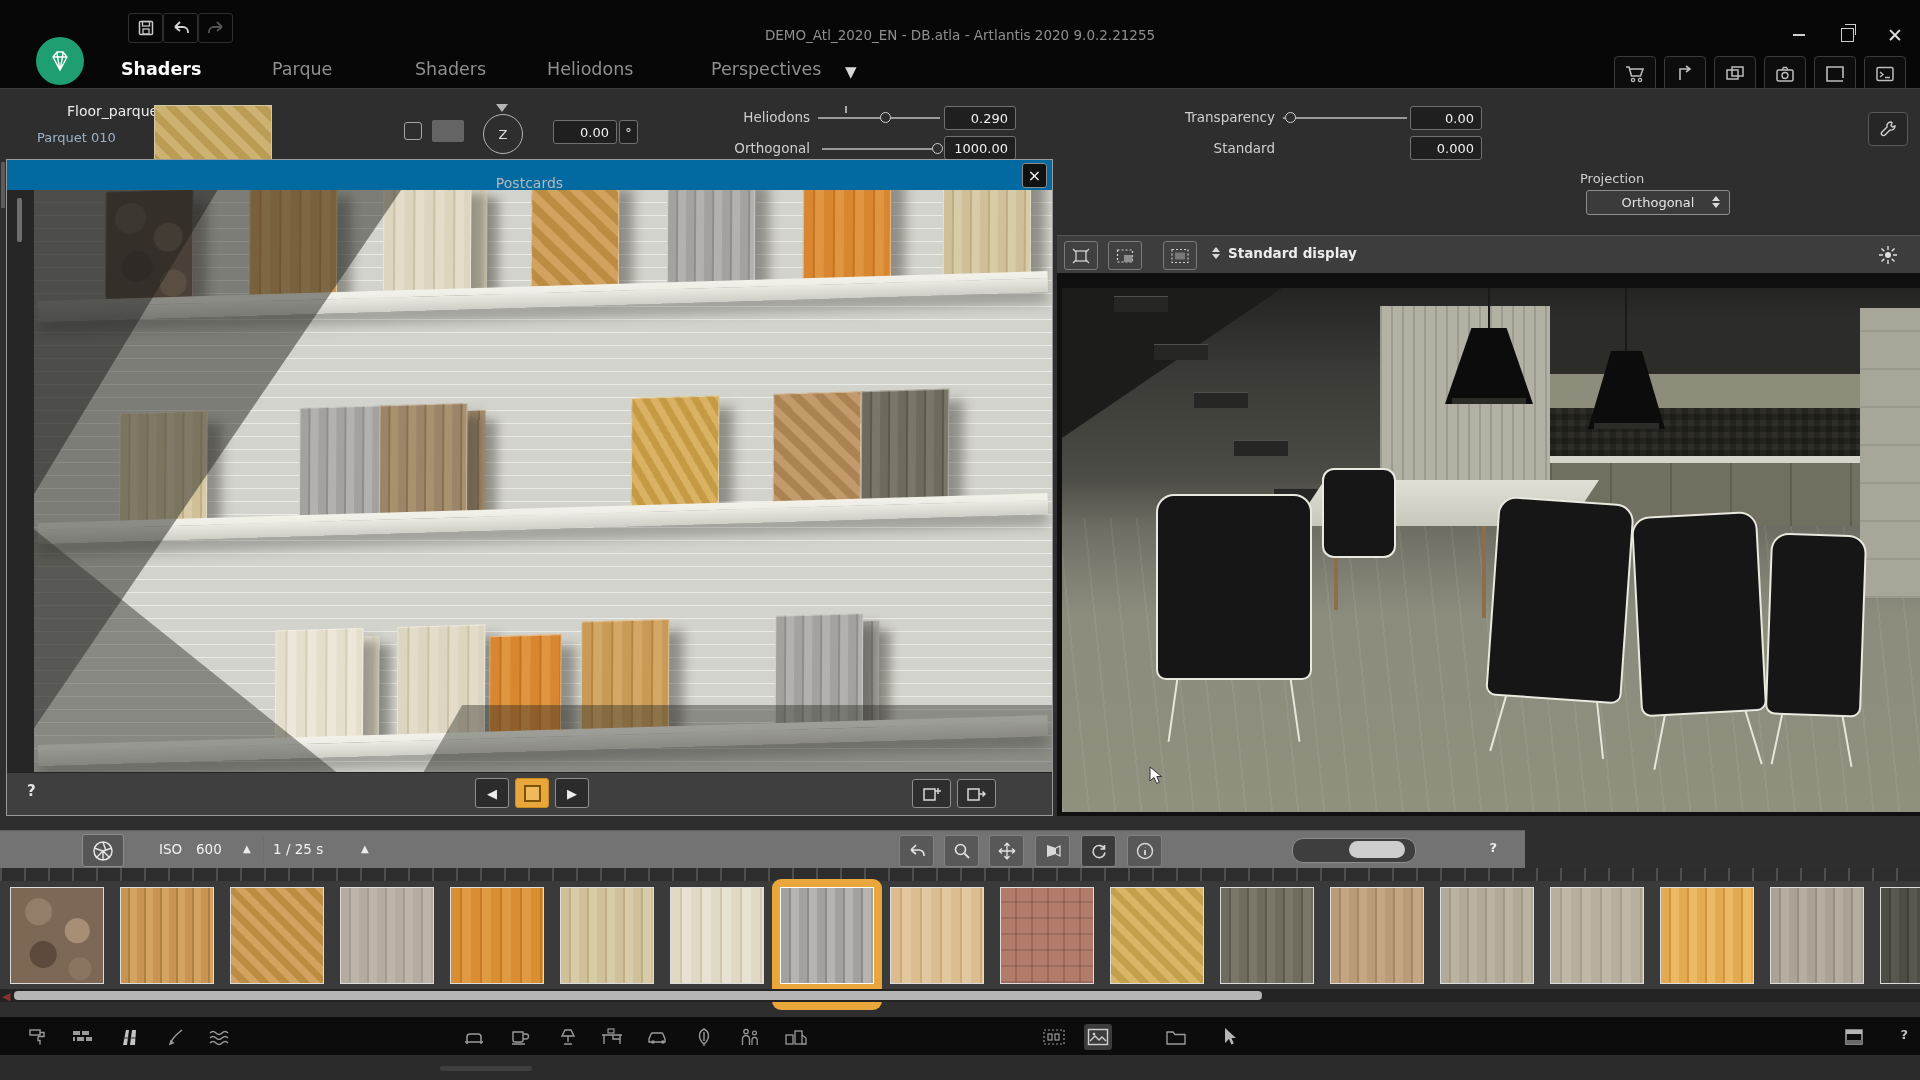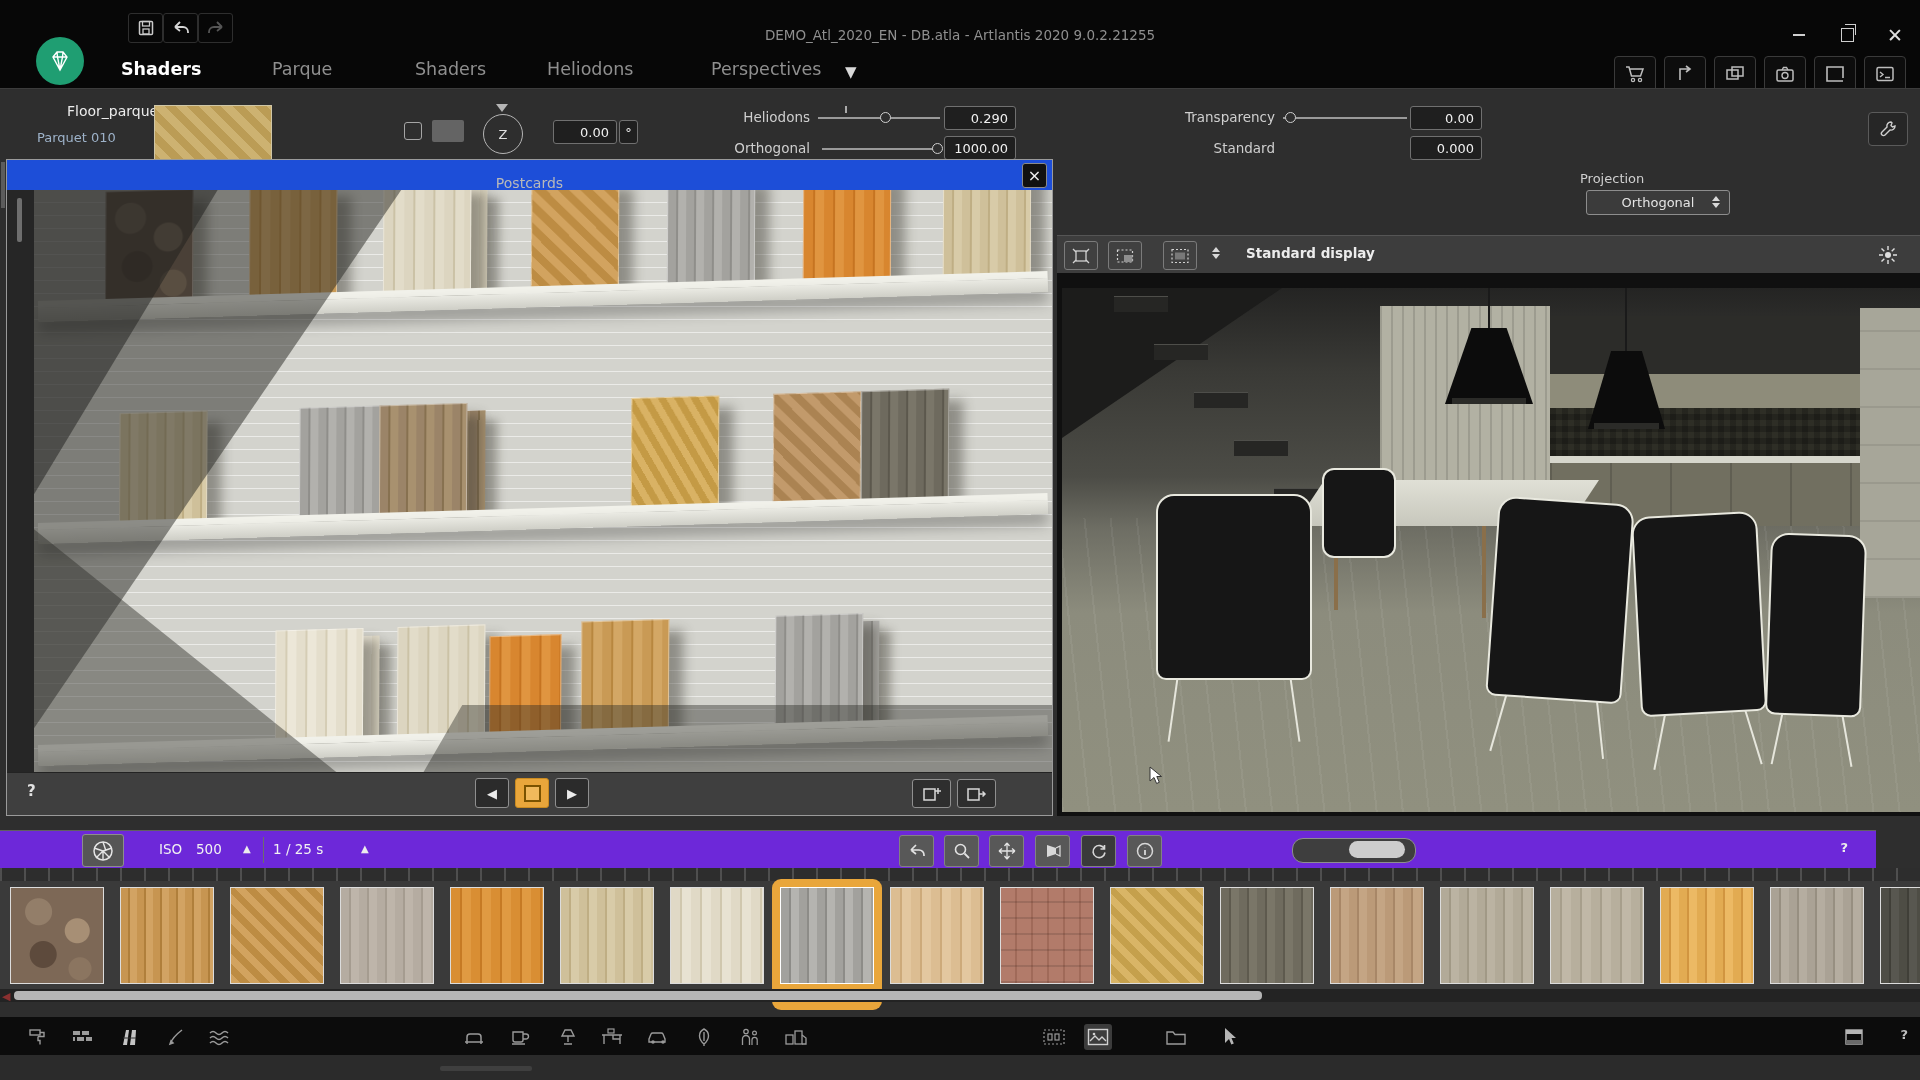--- a/index.html
+++ b/index.html
@@ -49,21 +49,21 @@
   .proj-select{position:absolute;left:1586px;top:190px;width:142px;height:23px;background:#3b3b3b;border:1px solid #8d8d8d;border-radius:3px;
       display:flex;align-items:center;justify-content:center;color:#e4e4e4;font-size:13px;}
   .updown{display:inline-block;position:relative;width:9px;height:12px;}
   .updown:before{content:"";position:absolute;left:0;top:0;border-left:4.5px solid transparent;border-right:4.5px solid transparent;border-bottom:5px solid #d8d8d8;}
   .updown:after{content:"";position:absolute;left:0;bottom:0;border-left:4.5px solid transparent;border-right:4.5px solid transparent;border-top:5px solid #d8d8d8;}
   .proj-arrows{position:absolute;right:8px;top:5px;}
 
   
   .vtoolbar{position:absolute;left:1057px;top:235px;width:863px;height:38px;background:#3d3d3d;border-top:1px solid #555;}
   .vtb-btn{position:absolute;top:5px;width:32px;height:27px;border:1px solid #7b7b7b;border-radius:3px;display:flex;align-items:center;justify-content:center;background:#404040;}
-  .vtb-drop{position:absolute;left:1212px;top:245px;display:flex;gap:25px;align-items:center;color:#ececec;font-size:13.5px;font-weight:bold;}
+  .vtb-drop{position:absolute;left:1212px;top:245px;display:flex;gap:7px;align-items:center;color:#ececec;font-size:13.5px;font-weight:bold;}
   .viewport{position:absolute;left:1057px;top:273px;width:863px;height:543px;background:#101010;}
   .scene{position:absolute;left:5px;top:15px;width:858px;height:524px;overflow:hidden;background:linear-gradient(#242423 0%,#3a3a36 16%,#4c4c46 36%,#6e6e64 46%,#8c8c7d 62%,#90907f 100%);}
   .sc-floorlines{position:absolute;left:0;top:230px;width:100%;height:294px;background:repeating-linear-gradient(84deg,rgba(255,255,255,.06) 0 2px,transparent 2px 26px);}
   .sc-slats{position:absolute;left:318px;top:18px;width:170px;height:215px;background:#b2b1a3 repeating-linear-gradient(90deg,rgba(0,0,0,.12) 0 2px,transparent 2px 11px);}
   .sc-kitchen{position:absolute;left:488px;top:28px;width:330px;height:210px;}
   .k-upper{height:58px;background:#2c2c29;}
   .k-wall{height:34px;background:#8e8c7a;}
   .k-splash{height:48px;background:repeating-linear-gradient(90deg,#56564f 0 6px,#6a6a60 6px 12px),repeating-linear-gradient(0deg,#56564f 0 6px,#6f6f64 6px 12px);background-blend-mode:multiply;}
   .k-counter{height:7px;background:#d6d6cc;}
   .k-base{height:63px;background:#716f60 repeating-linear-gradient(90deg,rgba(0,0,0,.15) 0 2px,transparent 2px 60px);}
@@ -75,21 +75,21 @@
   .cone:after{content:"";position:absolute;left:8%;bottom:0;width:84%;height:6px;background:#2b2b28;}
   .table{position:absolute;left:232px;top:192px;width:305px;height:46px;background:linear-gradient(#e0e0d6,#c7c7bc);clip-path:polygon(10% 0,100% 0,90% 100%,0 100%);}
   .tleg{position:absolute;width:4px;background:#8a6f4a;}
   .chair{position:absolute;background:#161616;border-radius:16px 16px 8px 8px;box-shadow:0 0 0 2px #e9e9df;}
   .leg{position:absolute;width:2px;background:#e6e6dc;}
   .cursor-vp{position:absolute;left:86px;top:478px;}
   .sun-btn{position:absolute;right:14px;top:242px;width:36px;height:26px;display:flex;align-items:center;justify-content:center;}
 
   
   .dialog{position:absolute;left:6px;top:159px;width:1047px;height:657px;background:#2f2f2f;border:1px solid #9a9a9a;box-sizing:border-box;z-index:40;}
-  .dlg-title{position:relative;height:45px;background:#1d4ed8;display:flex;align-items:center;justify-content:center;color:#b9b9b9;font-size:14px;}
+  .dlg-title{position:relative;height:45px;background:#0369a1;display:flex;align-items:center;justify-content:center;color:#b9b9b9;font-size:14px;}
   .dlg-close{position:absolute;right:5px;top:3px;width:23px;height:23px;border:1px solid #8a8a8a;border-radius:3px;display:flex;align-items:center;justify-content:center;color:#efefef;font-size:16px;background:#111;}
   .dlg-body{position:absolute;left:0;top:30px;width:100%;height:585px;overflow:hidden;}
   .gutter{position:absolute;left:0;top:0;width:27px;height:100%;background:#262626;}
   .gutter-bar{position:absolute;left:10px;top:8px;width:5px;height:44px;background:#6e6e6e;border-radius:2px;}
   .wall{position:absolute;left:27px;top:0;width:1020px;height:585px;background:#d3d3cd;overflow:hidden;}
   .bricks{position:absolute;inset:0;background:repeating-linear-gradient(0deg,rgba(255,255,255,.55) 0 1px,transparent 1px 13px);}
   .shadow-tl{position:absolute;inset:0;background:rgba(40,40,36,.5);clip-path:polygon(0 0,36% 0,0 92%);}
   .shadow-tl2{position:absolute;inset:0;background:rgba(30,30,27,.5);clip-path:polygon(0 0,18% 0,0 52%);}
   .shadow-bl{position:absolute;inset:0;background:rgba(45,45,40,.45);clip-path:polygon(0 58%,30% 100%,0 100%);}
   .shadow-b3{position:absolute;left:40%;top:88%;width:62%;height:12%;background:rgba(42,42,37,.42);transform:skewX(-30deg);}
@@ -116,21 +116,21 @@
   .wd-pale{background:repeating-linear-gradient(90deg,#dcd5c0 0 9px,#cbc2a6 9px 11px,#e2dcc9 11px 20px);}
   .wd-gray{background:repeating-linear-gradient(90deg,#a3a29e 0 8px,#8f8e8a 8px 10px,#b2b1ad 10px 18px);}
   .wd-orange{background:repeating-linear-gradient(90deg,#d8862f 0 9px,#c67421 9px 11px,#e09540 11px 20px);}
   .wd-cream{background:repeating-linear-gradient(90deg,#e4decc 0 9px,#d5cdb5 9px 11px,#ece7d8 11px 20px);}
   .wd-tanh{background:repeating-linear-gradient(45deg,#c29a6b 0 8px,#ab8352 8px 16px);}
   .wd-brown{background:repeating-linear-gradient(90deg,#9b8468 0 8px,#877150 8px 10px,#a8916f 10px 18px);}
   .wd-dark{background:repeating-linear-gradient(90deg,#6e6a5e 0 8px,#5c584d 8px 10px,#7a7669 10px 18px);}
   .wd-ltoak{background:repeating-linear-gradient(90deg,#cfc09a 0 8px,#bfae84 8px 10px,#d8cba8 10px 18px);}
 
   
-  .cambar{position:absolute;left:0;top:830px;width:1876px;height:38px;background:#6d28d9;border-top:1px solid #606060;}
+  .cambar{position:absolute;left:0;top:830px;width:1525px;height:38px;background:#737373;border-top:1px solid #606060;}
   .ap-btn{position:absolute;left:82px;top:3px;width:40px;height:31px;border:1px solid #8d8d8d;border-radius:3px;background:#565656;display:flex;align-items:center;justify-content:center;}
   .cam-txt{position:absolute;top:10px;color:#f2f2f2;font-size:13.5px;}
   .cam-up{position:absolute;top:12px;color:#ececec;font-size:10px;}
   .cam-div{position:absolute;left:263px;top:6px;width:1px;height:26px;background:#6d6d6d;}
   .cam-btn{position:absolute;top:4px;width:33px;height:30px;border:1px solid #828282;border-radius:3px;background:#585858;display:flex;align-items:center;justify-content:center;}
   .cam-btn.pressed{background:#3a3a3a;}
   .cam-slider{position:absolute;left:1292px;top:7px;width:122px;height:23px;background:#3e3e3e;border:1px solid #8e8e8e;border-radius:11px;}
   .cam-slider .th{position:absolute;left:56px;top:2px;width:56px;height:17px;background:#cdcdcd;border-radius:9px;}
   .cam-help{position:absolute;right:28px;top:9px;color:#ececec;font-weight:bold;}
 
@@ -482,21 +482,21 @@
   <div class="left-sliver"></div>
 
   <div class="cambar">
     <div class="ap-btn">
       <svg width="24" height="24" viewBox="0 0 24 24">
           <circle cx="12" cy="12" r="9" fill="none" stroke="#e6e6e6" stroke-width="1.5"></circle>
           <path d="M12 3 L15 12 M21 9 L12 12 M19 19 L12 12 M12 21 L12 12 M5 19 L12 12 M3 9 L12 12" stroke="#e6e6e6" stroke-width="1.4"></path>
         </svg>
     </div>
     <div class="cam-txt" style="left:159px;">ISO</div>
-    <div class="cam-txt" style="left:196px;">500</div>
+    <div class="cam-txt" style="left:196px;">600</div>
     <div class="cam-up" style="left:243px;">▲</div>
     <div class="cam-div"></div>
     <div class="cam-txt" style="left:273px;">1 / 25 s</div>
     <div class="cam-up" style="left:361px;">▲</div>
 
     <div class="cam-btn" style="left:899px;">
       <svg width="20" height="18" viewBox="0 0 20 18">
           <path d="M4 8 L9 3 M4 8 L9 12 M4 8 H12 a5 5 0 0 1 5 5 v1" fill="none" stroke="#e2e2e2" stroke-width="1.7"></path>
         </svg>
     </div>

